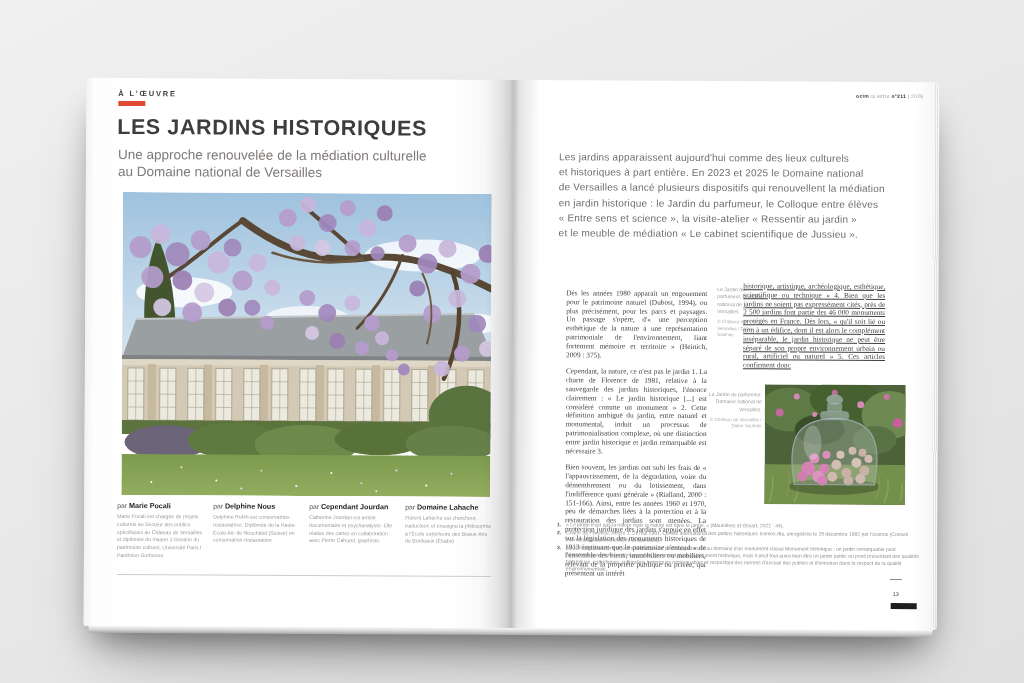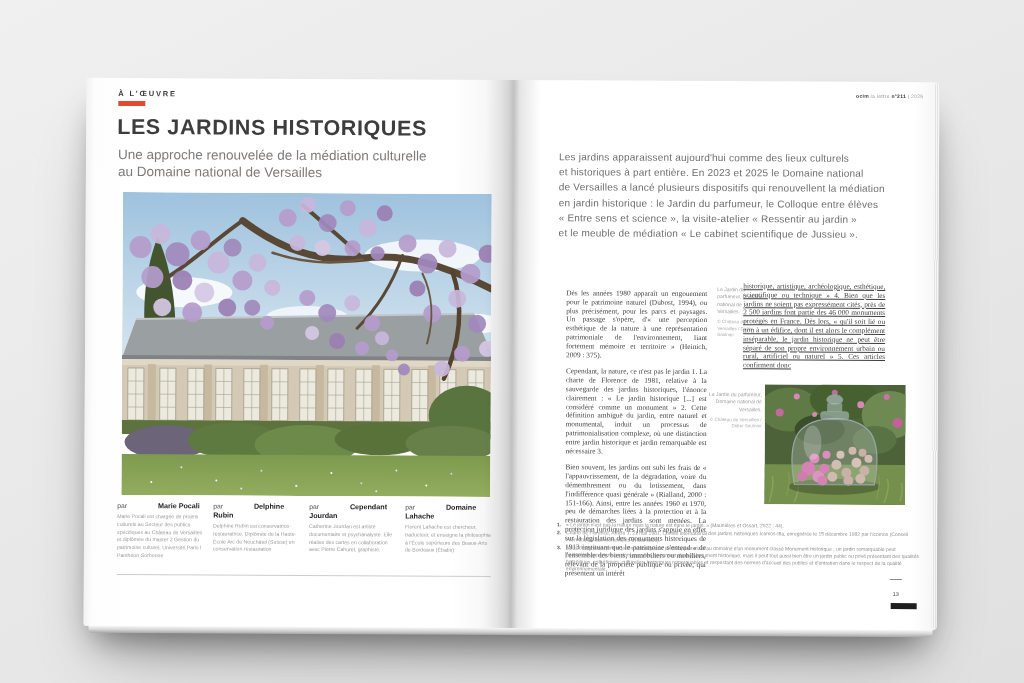--- a/index.html
+++ b/index.html
@@ -27,21 +27,21 @@
           letter-spacing:1.8px;color:#3b3b3b;}
   .kicker-bar{position:absolute;left:32px;top:23px;width:27px;height:5px;}
   .title{position:absolute;left:31px;top:37px;font-size:21.5px;font-weight:bold;
          letter-spacing:.6px;color:#3d3d3d;white-space:nowrap;}
   .subtitle{position:absolute;left:32px;top:68px;font-size:13.5px;line-height:17px;
          color:#7e7a78;white-space:pre-line;}
   .photo1{position:absolute;left:37px;top:114px;width:369px;height:303px;overflow:hidden;}
   .authors{position:absolute;left:33px;top:423px;width:374px;display:grid;
            grid-template-columns:repeat(4,1fr);column-gap:10px;}
   .a-head{font-size:6.8px;color:#555;}
-  .a-head b{font-size:7.2px;color:#222;margin-left:29px;}
+  .a-head b{font-size:7.2px;color:#222;}
   .a-bio{margin-top:3px;font-size:5.2px;line-height:1.5;color:#9a9a9a;}
   .authors-rule{position:absolute;left:33px;top:496px;width:374px;height:1px;background:#cccccc;}
 
   
   .folio{position:absolute;right:16px;top:11px;font-size:5px;letter-spacing:.3px;color:#999;}
   .folio b{color:#3a3a3a;}
   .intro{position:absolute;left:473px;top:69px;width:362px;font-size:10px;line-height:15.2px;
          letter-spacing:.2px;color:#6d6d6d;white-space:pre-line;}
   .serif{font-family:"Liberation Serif","DejaVu Serif",serif;font-size:7.3px;line-height:8.8px;
          color:#3e3e3e;text-align:justify;}
@@ -206,21 +206,21 @@
           <path d="M300,80 C310,100 312,125 305,150" fill="none" stroke="#6b5640" stroke-width="2" stroke-linecap="round"></path>
         </svg>
       </div>
 
       <div class="authors">
         <div>
           <div class="a-head"><span>par</span> <b>Marie Pocali</b></div>
           <div class="a-bio">Marie Pocali est chargée de projets culturels au Secteur des publics spécifiques au Château de Versailles et diplômée du master 2 Gestion du patrimoine culturel, Université Paris I Panthéon-Sorbonne</div>
         </div>
         <div>
-          <div class="a-head"><span>par</span> <b>Delphine Rubin</b></div>
+          <div class="a-head"><span>par</span> <b>Delphine Nous</b></div>
           <div class="a-bio">Delphine Rubin est conservatrice-restauratrice. Diplômée de la Haute-École Arc de Neuchâtel (Suisse) en conservation-restauration</div>
         </div>
         <div>
           <div class="a-head"><span>par</span> <b>Cependant Jourdan</b></div>
           <div class="a-bio">Catherine Jourdan est artiste documentaire et psychanalyste. Elle réalise des cartes en collaboration avec Pierre Cahurel, graphiste.</div>
         </div>
         <div>
           <div class="a-head"><span>par</span> <b>Domaine Lahache</b></div>
           <div class="a-bio">Florent Lahache est chercheur, traducteur, et enseigne la philosophie à l'École supérieure des Beaux-Arts de Bordeaux (Ébabx)</div>
         </div>

